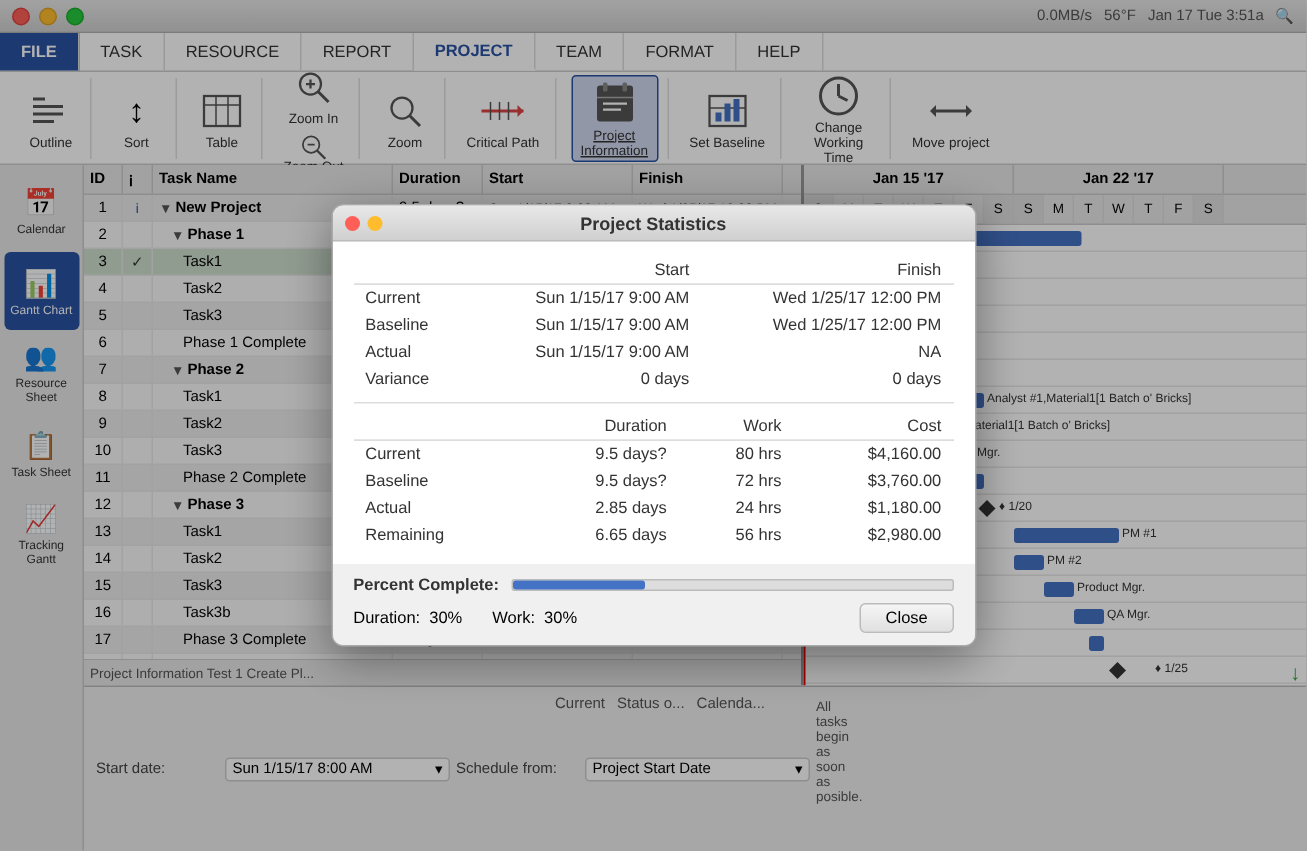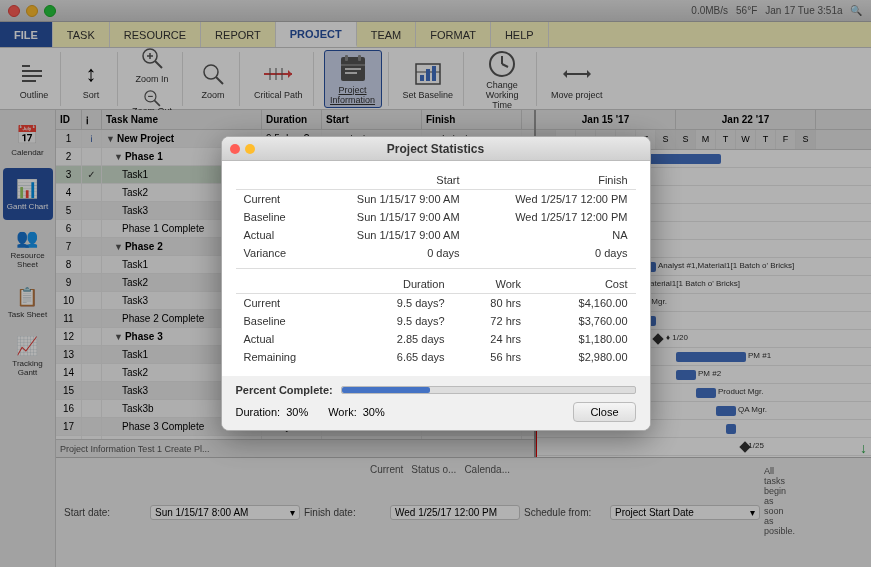--- a/index.html
+++ b/index.html
@@ -42,21 +42,21 @@
       display: flex;
       gap: 8px;
       align-items: center;
       font-size: 10px;
       color: #555;
     }
 
     
     .ribbon-tabs {
       height: 26px;
-      background: #fef9c3;
+      background: #ffffff;
       border-bottom: 1px solid #ccc;
       display: flex;
       align-items: stretch;
     }
     .ribbon-tab {
       padding: 0 14px;
       display: flex;
       align-items: center;
       font-size: 11px;
       cursor: pointer;
@@ -541,20 +541,33 @@
           <rect x="2" y="20" width="14" height="2" fill="#555"></rect>
         </svg>
       </div>
       <div class="btn-label">Outline</div>
     </div>
   </div>
   <div class="ribbon-group">
     <div class="ribbon-btn">
       <div class="icon-area" style="font-size:22px;">↕</div>
       <div class="btn-label">Sort</div>
+    </div>
+  </div>
+  <div class="ribbon-group">
+    <div class="ribbon-btn">
+      <div class="icon-area">
+        <svg width="28" height="28" viewBox="0 0 28 28">
+          <rect x="2" y="4" width="24" height="20" fill="none" stroke="#555" stroke-width="1.5"></rect>
+          <line x1="2" y1="10" x2="26" y2="10" stroke="#555" stroke-width="1"></line>
+          <line x1="10" y1="4" x2="10" y2="24" stroke="#555" stroke-width="1"></line>
+          <line x1="18" y1="4" x2="18" y2="24" stroke="#555" stroke-width="1"></line>
+        </svg>
+      </div>
+      <div class="btn-label">Table</div>
     </div>
   </div>
   <div class="ribbon-group">
     <div class="ribbon-btn">
       <div class="icon-area">
         <svg width="28" height="28" viewBox="0 0 28 28">
           <circle cx="12" cy="12" r="7" fill="none" stroke="#555" stroke-width="1.5"></circle>
           <line x1="17" y1="17" x2="24" y2="24" stroke="#555" stroke-width="2"></line>
           <line x1="9" y1="12" x2="15" y2="12" stroke="#555" stroke-width="1.5"></line>
           <line x1="12" y1="9" x2="12" y2="15" stroke="#555" stroke-width="1.5"></line>
@@ -973,45 +986,41 @@
             <div class="gantt-bar bar-blue" style="left:180px;width:20px;"></div>
             <div class="gantt-label" style="left:202px;">QA Mgr.</div>
           </div>
 
           <div class="gantt-row">
             <div class="gantt-bar bar-blue" style="left:190px;width:10px;"></div>
           </div>
 
           <div class="gantt-row">
             <div class="milestone-diamond" style="left:205px;"></div>
-            <div class="gantt-label" style="left:206px;">♦ 1/25</div>
+            <div class="gantt-label" style="left:234px;">♦ 1/25</div>
             <span class="green-arrow" style="right:4px;top:2px;">↓</span>
           </div>
 
           <div class="gantt-row">
             
             
             
           </div>
         </div>
       </div>
     </div>
 
     <div class="bottom-panel">
       <div class="bottom-left">
         <div class="bottom-field">
           <div class="bottom-field-label">Start date:</div>
           <div class="bottom-field-select">
             <span>Sun 1/15/17 8:00 AM</span>
             <span>▾</span>
           </div>
-        </div>
-        <div class="bottom-field">
-          <div class="bottom-field-label">Finish date:</div>
-          <div class="bottom-field-value">Wed 1/25/17 12:00 PM</div>
         </div>
         <div class="bottom-field">
           <div class="bottom-field-label">Schedule from:</div>
           <div class="bottom-field-select">
             <span>Project Start Date</span>
             <span>▾</span>
           </div>
         </div>
         <div class="bottom-note">All tasks begin as soon as posible.</div>
       </div>

